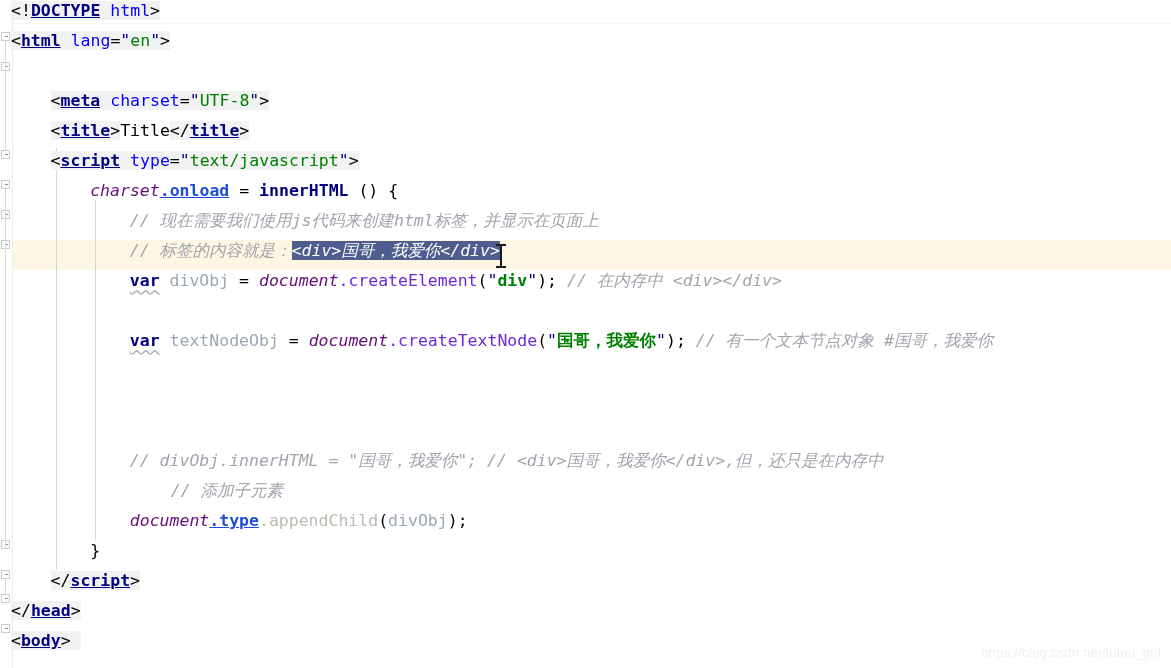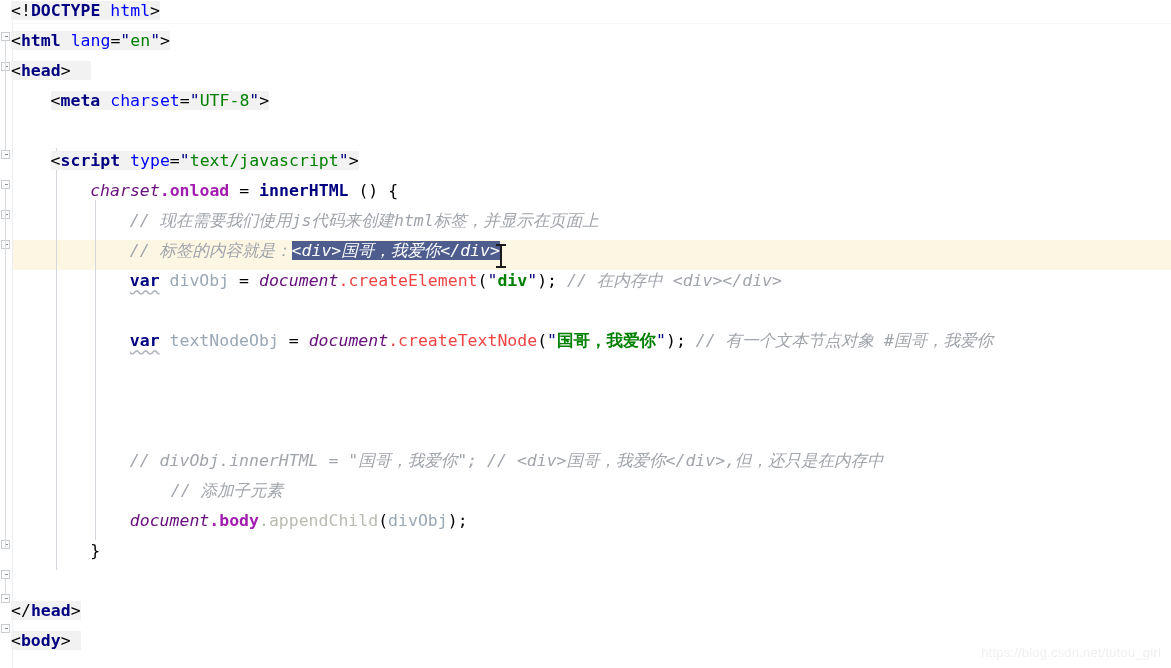--- a/index.html
+++ b/index.html
@@ -81,35 +81,35 @@
   
   .iguide {
     position: absolute;
     width: 1px;
     background: #d4d7dc;
   }
 
   
   .tagbg   { background: #f2f2f2; }
   .punct   { color: #000000; }
-  .tag     { color: #000080; font-weight: bold; }
+  .tag     { color: #000080; font-weight: bold; text-decoration: underline; }
   .attr    { color: #0000ff; }
   .eq      { color: #000000; }
   .str     { color: #008000; }
   .strq    { color: #000080; }
   .plaintx { color: #000000; }
 
   .kw      { color: #000080; font-weight: bold; }
   .kwsq    { color: #000080; font-weight: bold;
              text-decoration: underline wavy #b0b4bb;
              text-underline-offset: 3px; }
   .ident   { color: #9aa7b5; }
   .globj   { color: #660e7a; font-style: italic; }
-  .prop    { color: #a21caf; font-weight: bold; }
-  .method  { color: #ef4444; }
+  .prop    { color: #1d4ed8; font-weight: bold; text-decoration: underline; }
+  .method  { color: #6d28d9; }
   .methodb { color: #b9bcb0; }
   .paren   { color: #000000; }
   .jstr    { color: #008000; font-weight: bold; }
   .jstrq   { color: #000080; }
   .comment { color: #a0a4ab; font-style: italic; }
   .op      { color: #000000; }
 
   
   .sel {
     background: #4e5d8e;
@@ -182,33 +182,34 @@
       <div class="foldline" style="top: 249px; height: 240px;"></div>
       <div class="foldline" style="top: 579px; height: 15px;"></div>
     </div>
 
   <div class="iguide" id="ig1" style="left: 55.6px; top: 148px; height: 422px;"></div>
   <div class="iguide" id="ig2" style="left: 95.2px; top: 200px; height: 340px;"></div>
 
   <div class="code" id="code">
       <div class="line" style="top: -4px;"><span class="ind" style="width: 11px;"></span><span class="punct tagbg">&lt;!</span><span class="tag tagbg">DOCTYPE</span><span class="plaintx tagbg"> </span><span class="attr tagbg">html</span><span class="punct tagbg">&gt;</span></div>
       <div class="line" style="top: 26px;"><span class="ind" style="width: 11px;"></span><span class="punct tagbg">&lt;</span><span class="tag tagbg">html</span><span class="plaintx tagbg"> </span><span class="attr tagbg">lang</span><span class="eq tagbg">=</span><span class="strq tagbg">"</span><span class="str tagbg">en</span><span class="strq tagbg">"</span><span class="punct tagbg">&gt;</span></div>
-      <div class="line" style="top: 56px;"><span class="ind" style="width: 11px;"></span><span class="punct tagbg">&lt;</span><span class="tag tagbg">head</span><span class="punct tagbg">&gt;</span><span class="plaintx tagbg">  </span></div>
       <div class="line" style="top: 86px;"><span class="ind" style="width: 50.6px;"></span><span class="punct tagbg">&lt;</span><span class="tag tagbg">meta</span><span class="plaintx tagbg"> </span><span class="attr tagbg">charset</span><span class="eq tagbg">=</span><span class="strq tagbg">"</span><span class="str tagbg">UTF-8</span><span class="strq tagbg">"</span><span class="punct tagbg">&gt;</span></div>
+      <div class="line" style="top: 116px;"><span class="ind" style="width: 50.6px;"></span><span class="punct tagbg">&lt;</span><span class="tag tagbg">title</span><span class="punct tagbg">&gt;</span><span class="plaintx">Title</span><span class="punct tagbg">&lt;/</span><span class="tag tagbg">title</span><span class="punct tagbg">&gt;</span></div>
       <div class="line" style="top: 146px;"><span class="ind" style="width: 50.6px;"></span><span class="punct tagbg">&lt;</span><span class="tag tagbg">script</span><span class="plaintx tagbg"> </span><span class="attr tagbg">type</span><span class="eq tagbg">=</span><span class="strq tagbg">"</span><span class="str tagbg">text/javascript</span><span class="strq tagbg">"</span><span class="punct tagbg">&gt;</span></div>
       <div class="line" style="top: 176px;"><span class="ind" style="width: 90.2px;"></span><span class="globj">charset</span><span class="prop">.onload</span><span class="op"> = </span><span class="kw">innerHTML</span><span class="op"> </span><span class="paren">()</span><span class="op"> {</span></div>
       <div class="line" style="top: 206px;"><span class="ind" style="width: 129.8px;"></span><span class="comment">// 现在需要我们使用js代码来创建html标签，并显示在页面上</span></div>
       <div class="line" style="top: 236px;"><span class="ind" style="width: 129.8px;"></span><span class="comment">// 标签的内容就是：</span><span class="sel">&lt;div&gt;国哥，我爱你&lt;/div&gt;</span><span class="caret"></span></div>
       <div class="line" style="top: 266px;"><span class="ind" style="width: 129.8px;"></span><span class="kwsq">var</span><span class="op"> </span><span class="ident">divObj</span><span class="op"> = </span><span class="globj">document</span><span class="method">.createElement</span><span class="paren">(</span><span class="jstrq">"</span><span class="jstr">div</span><span class="jstrq">"</span><span class="paren">)</span><span class="op">; </span><span class="comment">// 在内存中 &lt;div&gt;&lt;/div&gt;</span></div>
       <div class="line" style="top: 296px;"><span class="ind" style="width: 11px;"></span></div>
       <div class="line" style="top: 326px;"><span class="ind" style="width: 129.8px;"></span><span class="kwsq">var</span><span class="op"> </span><span class="ident">textNodeObj</span><span class="op"> = </span><span class="globj">document</span><span class="method">.createTextNode</span><span class="paren">(</span><span class="jstrq">"</span><span class="jstr">国哥，我爱你</span><span class="jstrq">"</span><span class="paren">)</span><span class="op">; </span><span class="comment">// 有一个文本节点对象 #国哥，我爱你</span></div>
       <div class="line" style="top: 356px;"><span class="ind" style="width: 11px;"></span></div>
       <div class="line" style="top: 416px;"><span class="ind" style="width: 11px;"></span></div>
       <div class="line" style="top: 446px;"><span class="ind" style="width: 129.8px;"></span><span class="comment">// divObj.innerHTML = "国哥，我爱你"; // &lt;div&gt;国哥，我爱你&lt;/div&gt;,但，还只是在内存中</span></div>
       <div class="line" style="top: 476px; padding-left: 41px;"><span class="ind" style="width: 129.8px;"></span><span class="comment">// 添加子元素</span></div>
-      <div class="line" style="top: 506px;"><span class="ind" style="width: 129.8px;"></span><span class="globj">document</span><span class="prop">.body</span><span class="methodb">.appendChild</span><span class="paren">(</span><span class="ident">divObj</span><span class="paren">)</span><span class="op">;</span></div>
+      <div class="line" style="top: 506px;"><span class="ind" style="width: 129.8px;"></span><span class="globj">document</span><span class="prop">.type</span><span class="methodb">.appendChild</span><span class="paren">(</span><span class="ident">divObj</span><span class="paren">)</span><span class="op">;</span></div>
       <div class="line" style="top: 536px;"><span class="ind" style="width: 90.2px;"></span><span class="op">}</span></div>
+      <div class="line" style="top: 566px;"><span class="ind" style="width: 50.6px;"></span><span class="punct tagbg">&lt;/</span><span class="tag tagbg">script</span><span class="punct tagbg">&gt;</span></div>
       <div class="line" style="top: 626px;"><span class="ind" style="width: 11px;"></span><span class="punct tagbg">&lt;</span><span class="tag tagbg">body</span><span class="punct tagbg">&gt;</span><span class="plaintx tagbg"> </span></div>
       <div class="line" style="top: 596px;"><span class="ind" style="width: 11px;"></span><span class="punct tagbg">&lt;/</span><span class="tag tagbg">head</span><span class="punct tagbg">&gt;</span></div>
     </div>
 
   <div class="watermark">https://blog.csdn.net/tutou_girl</div>
 </div>
 
 </body></html>

